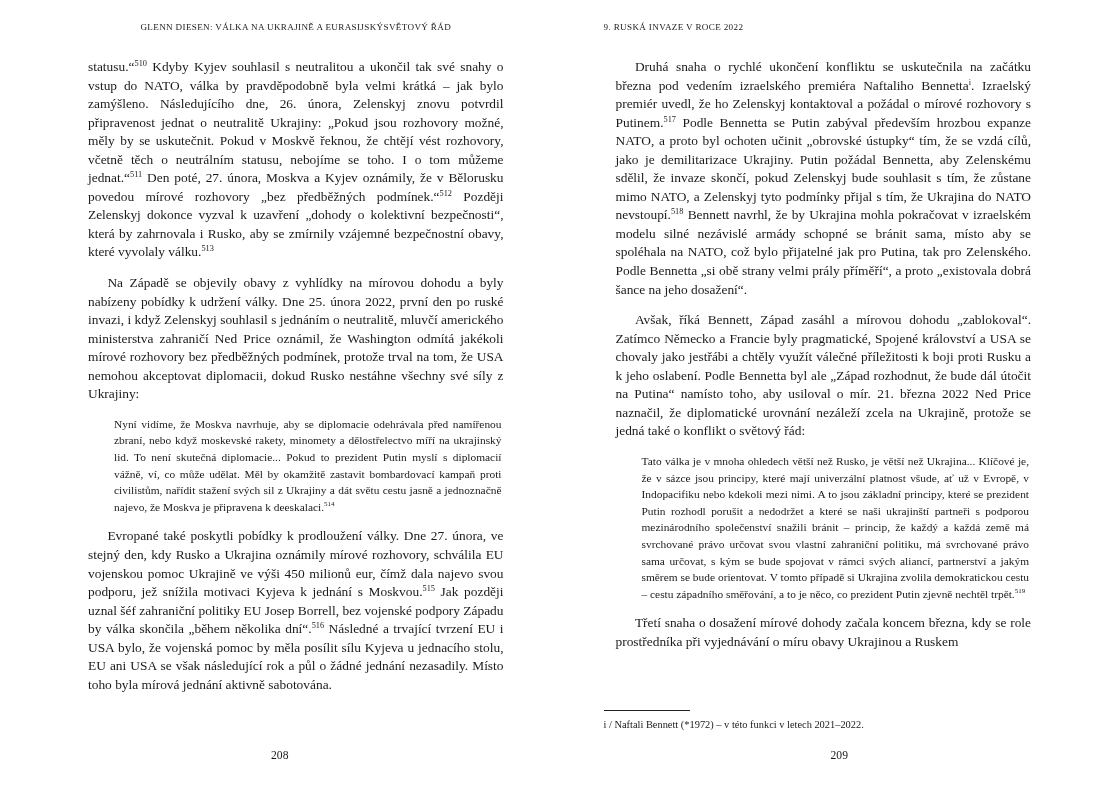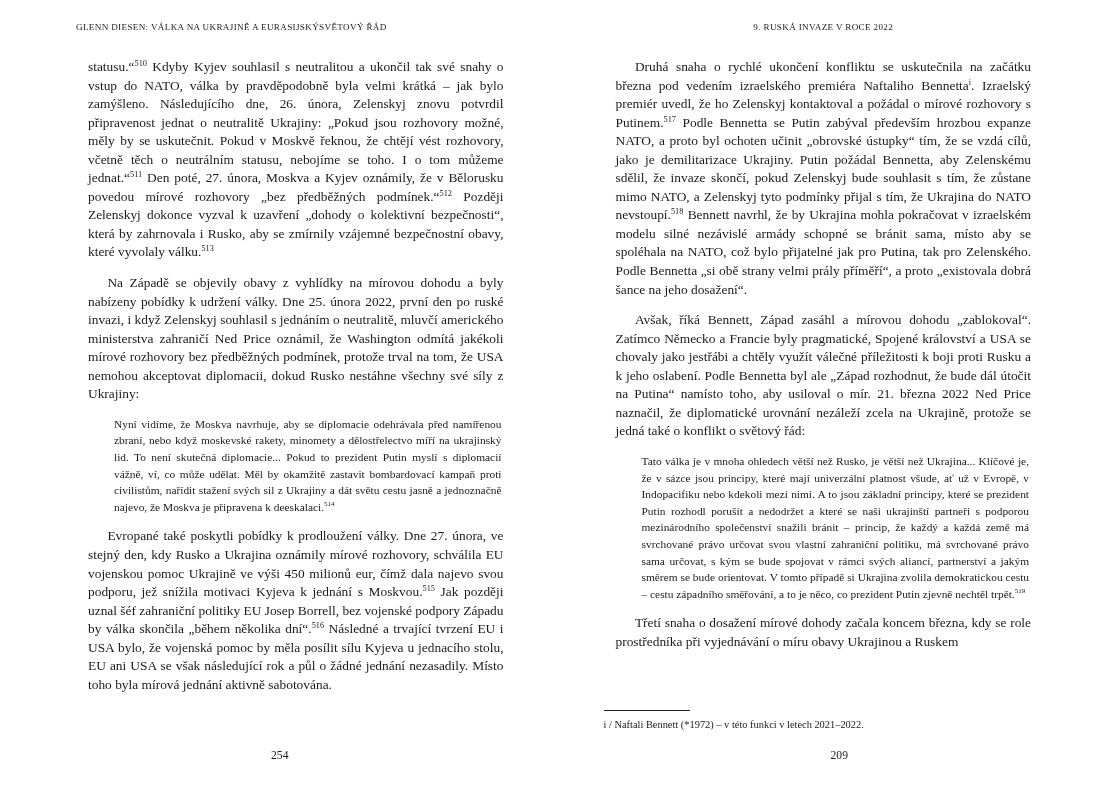--- a/index.html
+++ b/index.html
@@ -30,28 +30,28 @@
   .page-left {
     padding: 22px 44px 0 76px;
   }
   .page-right {
     padding: 22px 76px 0 44px;
   }
   .running-head {
     font-size: 9.1px;
     letter-spacing: 0.35px;
     text-transform: uppercase;
-    text-align: left;
+    text-align: center;
     color: #1a1a1a;
     margin-bottom: 26px;
     white-space: nowrap;
     overflow: hidden;
   }
   .running-head-right {
-    text-align: center;
+    text-align: left;
   }
   .body-col {
     font-size: 13.4px;
     line-height: 18.55px;
     text-align: justify;
     hyphens: manual;
   }
   p.para {
     margin: 12px;
     text-indent: 1.45em;
@@ -110,21 +110,21 @@
   <div class="page page-left">
     <div class="running-head">GLENN DIESEN: VÁLKA NA UKRAJINĚ A EURASIJSKÝSVĚTOVÝ ŘÁD</div>
     <div class="body-col">
       <p class="para noindent">statusu.“<sup>510</sup> Kdyby Kyjev souhlasil s neutralitou a ukončil tak své snahy o vstup do NATO, válka by pravděpodobně byla velmi krátká – jak bylo zamýšleno. Následujícího dne, 26. února, Zelenskyj znovu potvrdil připravenost jednat o neutralitě Ukrajiny: „Pokud jsou rozhovory možné, měly by se uskutečnit. Pokud v Moskvě řeknou, že chtějí vést rozhovory, včetně těch o neutrálním statusu, nebojíme se toho. I o tom můžeme jednat.“<sup>511</sup> Den poté, 27. února, Moskva a Kyjev oznámily, že v Bělorusku povedou mírové rozhovory „bez předběžných podmínek.“<sup>512</sup> Později Zelenskyj dokonce vyzval k uzavření „dohody o kolektivní bezpečnosti“, která by zahrnovala i Rusko, aby se zmírnily vzájemné bezpečnostní obavy, které vyvolaly válku.<sup>513</sup></p>
       <p class="para">Na Západě se objevily obavy z vyhlídky na mírovou dohodu a byly nabízeny pobídky k udržení války. Dne 25. února 2022, první den po ruské invazi, i když Zelenskyj souhlasil s jednáním o neutralitě, mluvčí amerického ministerstva zahraničí Ned Price oznámil, že Washington odmítá jakékoli mírové rozhovory bez předběžných podmínek, protože trval na tom, že USA nemohou akceptovat diplomacii, dokud Rusko nestáhne všechny své síly z Ukrajiny:</p>
       <div class="quote">
         <p>Nyní vidíme, že Moskva navrhuje, aby se diplomacie odehrávala před namířenou zbraní, nebo když moskevské rakety, minomety a dělostřelectvo míří na ukrajinský lid. To není skutečná diplomacie... Pokud to prezident Putin myslí s diplomacií vážně, ví, co může udělat. Měl by okamžitě zastavit bombardovací kampaň proti civilistům, nařídit stažení svých sil z Ukrajiny a dát světu cestu jasně a jednoznačně najevo, že Moskva je připravena k deeskalaci.<sup>514</sup></p>
       </div>
       <p class="para">Evropané také poskytli pobídky k prodloužení války. Dne 27. února, ve stejný den, kdy Rusko a Ukrajina oznámily mírové rozhovory, schválila EU vojenskou pomoc Ukrajině ve výši 450 milionů eur, čímž dala najevo svou podporu, jež snížila motivaci Kyjeva k jednání s Moskvou.<sup>515</sup> Jak později uznal šéf zahraniční politiky EU Josep Borrell, bez vojenské podpory Západu by válka skončila „během několika dní“.<sup>516</sup> Následné a trvající tvrzení EU i USA bylo, že vojenská pomoc by měla posílit sílu Kyjeva u jednacího stolu, EU ani USA se však následující rok a půl o žádné jednání nezasadily. Místo toho byla mírová jednání aktivně sabotována.</p>
     </div>
-    <div class="folio">254</div>
+    <div class="folio">208</div>
   </div>
 
   <div class="page page-right">
     <div class="running-head running-head-right">9. RUSKÁ INVAZE V ROCE 2022</div>
     <div class="body-col">
       <p class="para">Druhá snaha o rychlé ukončení konfliktu se uskutečnila na začátku března pod vedením izraelského premiéra Naftaliho Bennetta<sup>i</sup>. Izraelský premiér uvedl, že ho Zelenskyj kontaktoval a požádal o mírové rozhovory s Putinem.<sup>517</sup> Podle Bennetta se Putin zabýval především hrozbou expanze NATO, a proto byl ochoten učinit „obrovské ústupky“ tím, že se vzdá cílů, jako je demilitarizace Ukrajiny. Putin požádal Bennetta, aby Zelenskému sdělil, že invaze skončí, pokud Zelenskyj bude souhlasit s tím, že zůstane mimo NATO, a Zelenskyj tyto podmínky přijal s tím, že Ukrajina do NATO nevstoupí.<sup>518</sup> Bennett navrhl, že by Ukrajina mohla pokračovat v izraelském modelu silné nezávislé armády schopné se bránit sama, místo aby se spoléhala na NATO, což bylo přijatelné jak pro Putina, tak pro Zelenského. Podle Bennetta „si obě strany velmi prály příměří“, a proto „existovala dobrá šance na jeho dosažení“.</p>
       <p class="para">Avšak, říká Bennett, Západ zasáhl a mírovou dohodu „zablokoval“. Zatímco Německo a Francie byly pragmatické, Spojené království a USA se chovaly jako jestřábi a chtěly využít válečné příležitosti k boji proti Rusku a k jeho oslabení. Podle Bennetta byl ale „Západ rozhodnut, že bude dál útočit na Putina“ namísto toho, aby usiloval o mír. 21. března 2022 Ned Price naznačil, že diplomatické urovnání nezáleží zcela na Ukrajině, protože se jedná také o konflikt o světový řád:</p>
       <div class="quote">
         <p>Tato válka je v mnoha ohledech větší než Rusko, je větší než Ukrajina... Klíčové je, že v sázce jsou principy, které mají univerzální platnost všude, ať už v Evropě, v Indopacifiku nebo kdekoli mezi nimi. A to jsou základní principy, které se prezident Putin rozhodl porušit a nedodržet a které se naši ukrajinští partneři s podporou mezinárodního společenství snažili bránit – princip, že každý a každá země má svrchované právo určovat svou vlastní zahraniční politiku, má svrchované právo sama určovat, s kým se bude spojovat v rámci svých aliancí, partnerství a jakým směrem se bude orientovat. V tomto případě si Ukrajina zvolila demokratickou cestu – cestu západního směřování, a to je něco, co prezident Putin zjevně nechtěl trpět.<sup>519</sup></p>
       </div>

